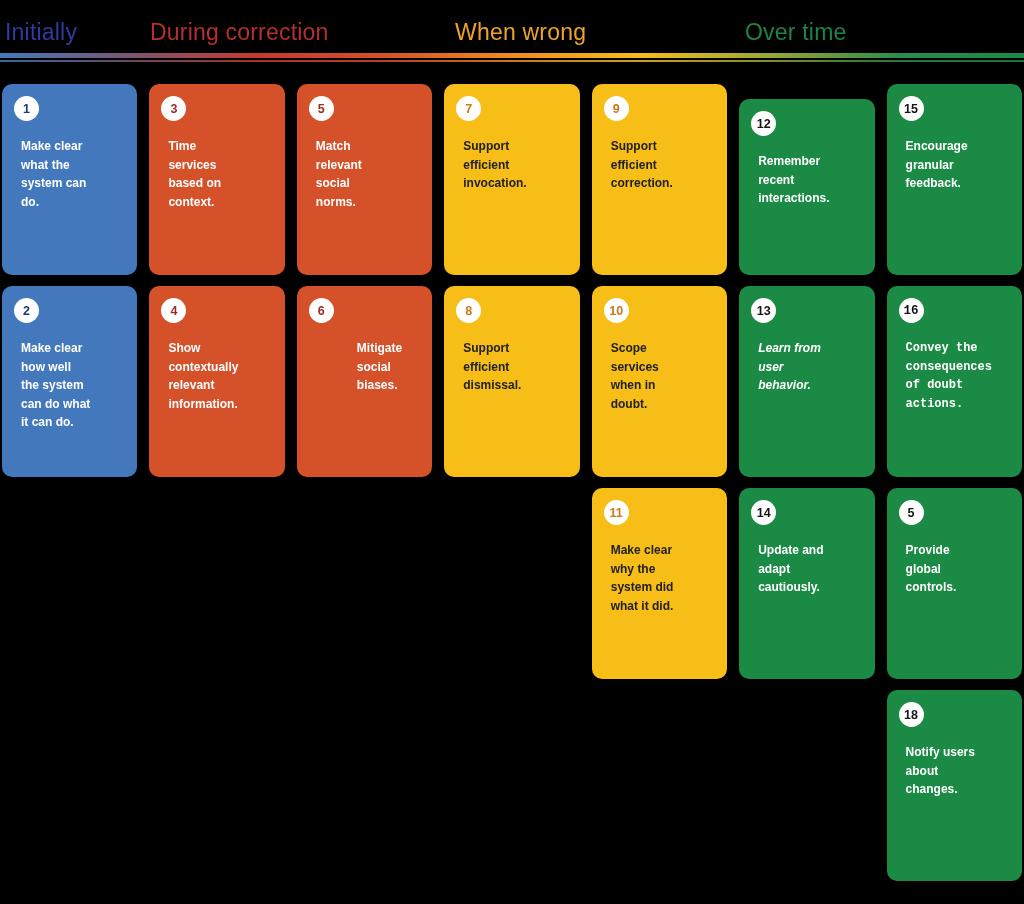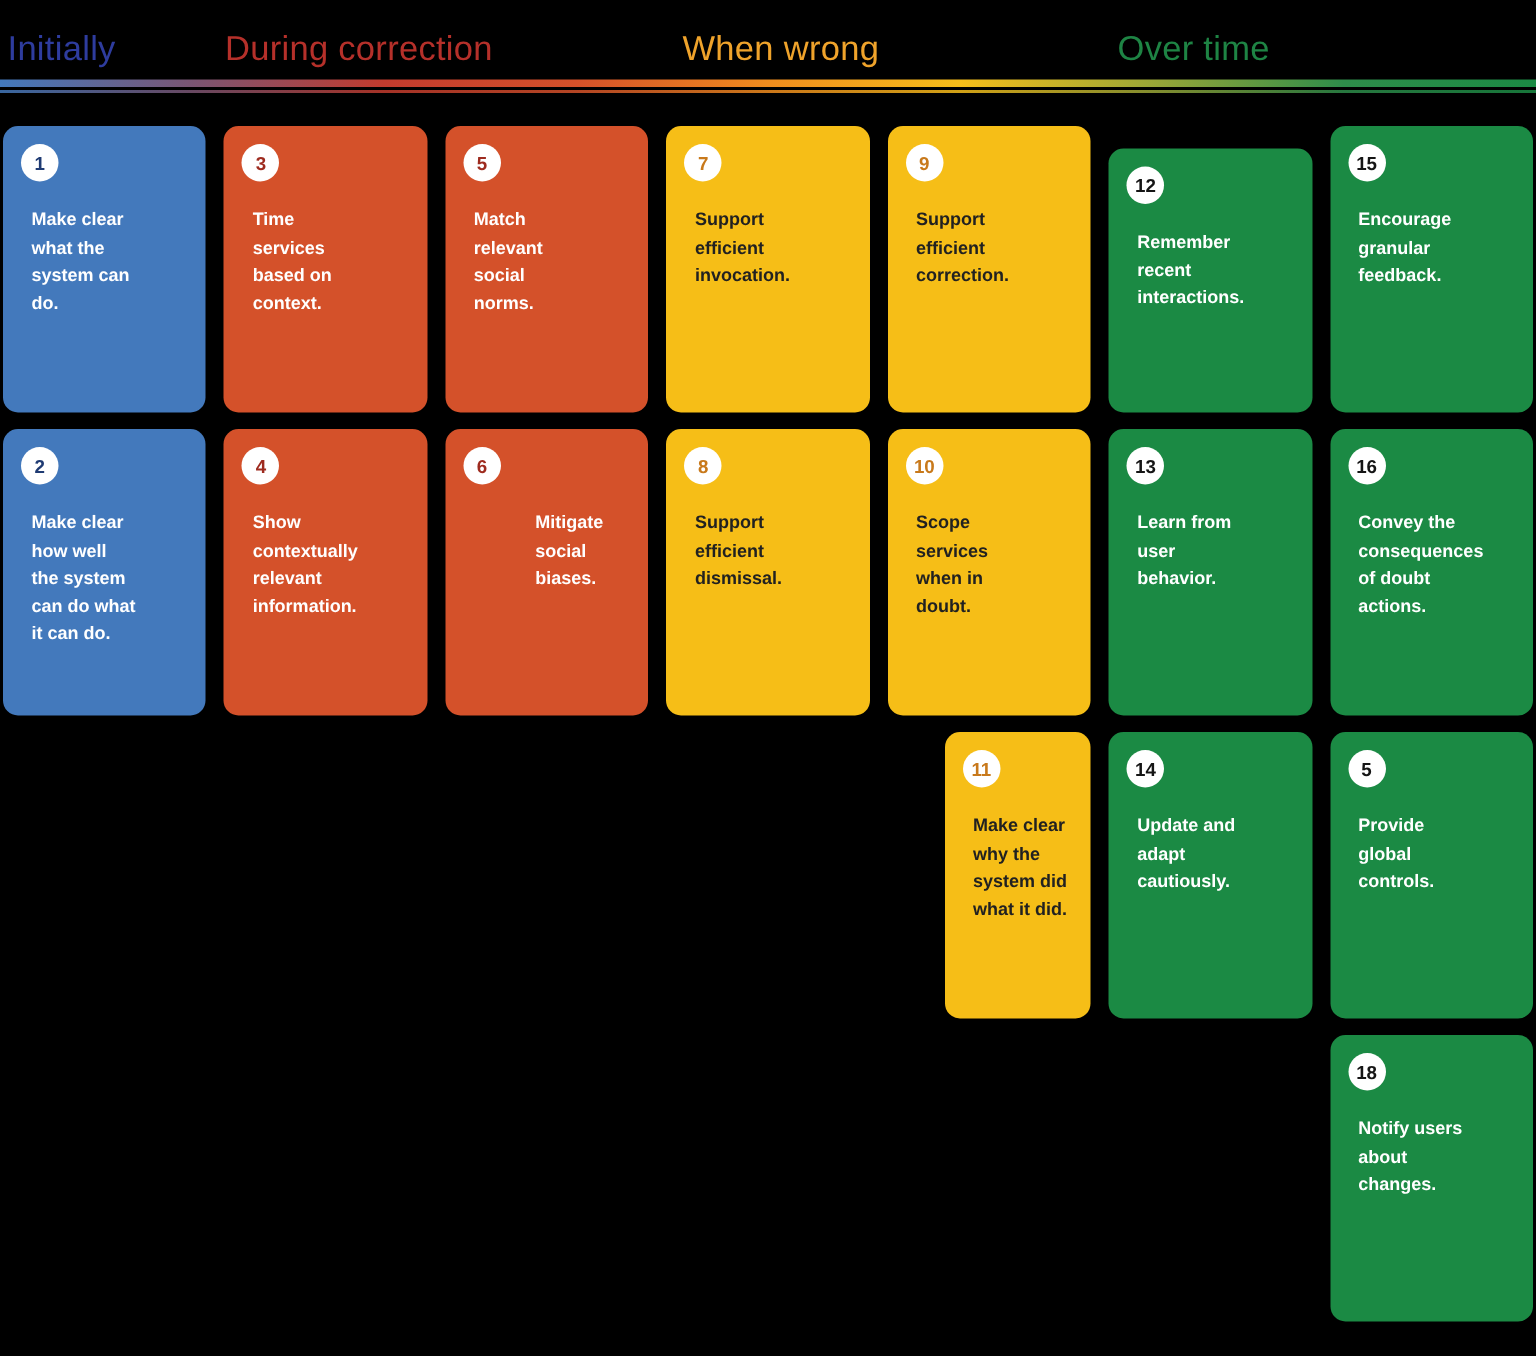--- a/index.html
+++ b/index.html
@@ -151,52 +151,52 @@
 efficient
 correction.</div>
       </div>
       <div class="card" style="background: rgb(246, 190, 23); grid-area: 2 / 5;">
         <div class="card-number-badge" style="color: rgb(200, 121, 27);">10</div>
         <div class="card-text" style="color: rgb(33, 33, 33);">Scope
 services
 when in
 doubt.</div>
       </div>
-      <div class="card" style="background: rgb(246, 190, 23); grid-area: 3 / 5; margin-left: 38px;">
+      <div class="card" style="background: rgb(246, 190, 23); grid-area: 3 / 5;">
         <div class="card-number-badge" style="color: rgb(200, 121, 27);">11</div>
         <div class="card-text" style="color: rgb(33, 33, 33);">Make clear
 why the
 system did
 what it did.</div>
       </div>
       <div class="card" style="background: rgb(27, 138, 68); grid-area: 1 / 6; margin-top: 15px;">
         <div class="card-number-badge" style="color: rgb(21, 21, 21);">12</div>
         <div class="card-text" style="color: rgb(255, 255, 255);">Remember
 recent
 interactions.</div>
       </div>
       <div class="card" style="background: rgb(27, 138, 68); grid-area: 2 / 6;">
         <div class="card-number-badge" style="color: rgb(21, 21, 21);">13</div>
-        <div class="card-text" style="color: rgb(255, 255, 255);">Learn from
+        <div class="card-text" style="color: rgb(255, 255, 255); font-style: italic;">Learn from
 user
 behavior.</div>
       </div>
       <div class="card" style="background: rgb(27, 138, 68); grid-area: 3 / 6;">
         <div class="card-number-badge" style="color: rgb(21, 21, 21);">14</div>
         <div class="card-text" style="color: rgb(255, 255, 255);">Update and
 adapt
 cautiously.</div>
       </div>
       <div class="card" style="background: rgb(27, 138, 68); grid-area: 1 / 7;">
         <div class="card-number-badge" style="color: rgb(21, 21, 21);">15</div>
         <div class="card-text" style="color: rgb(255, 255, 255);">Encourage
 granular
 feedback.</div>
       </div>
-      <div class="card" style="background: rgb(27, 138, 68); grid-area: 2 / 7;">
+      <div class="card" style="background: rgb(27, 138, 68); grid-area: 2 / 7; font-family: Liberation Mono, monospace;">
         <div class="card-number-badge" style="color: rgb(21, 21, 21);">16</div>
         <div class="card-text" style="color: rgb(255, 255, 255);">Convey the
 consequences
 of doubt
 actions.</div>
       </div>
       <div class="card" style="background: rgb(27, 138, 68); grid-area: 3 / 7;">
         <div class="card-number-badge" style="color: rgb(21, 21, 21);">5</div>
         <div class="card-text" style="color: rgb(255, 255, 255);">Provide
 global

